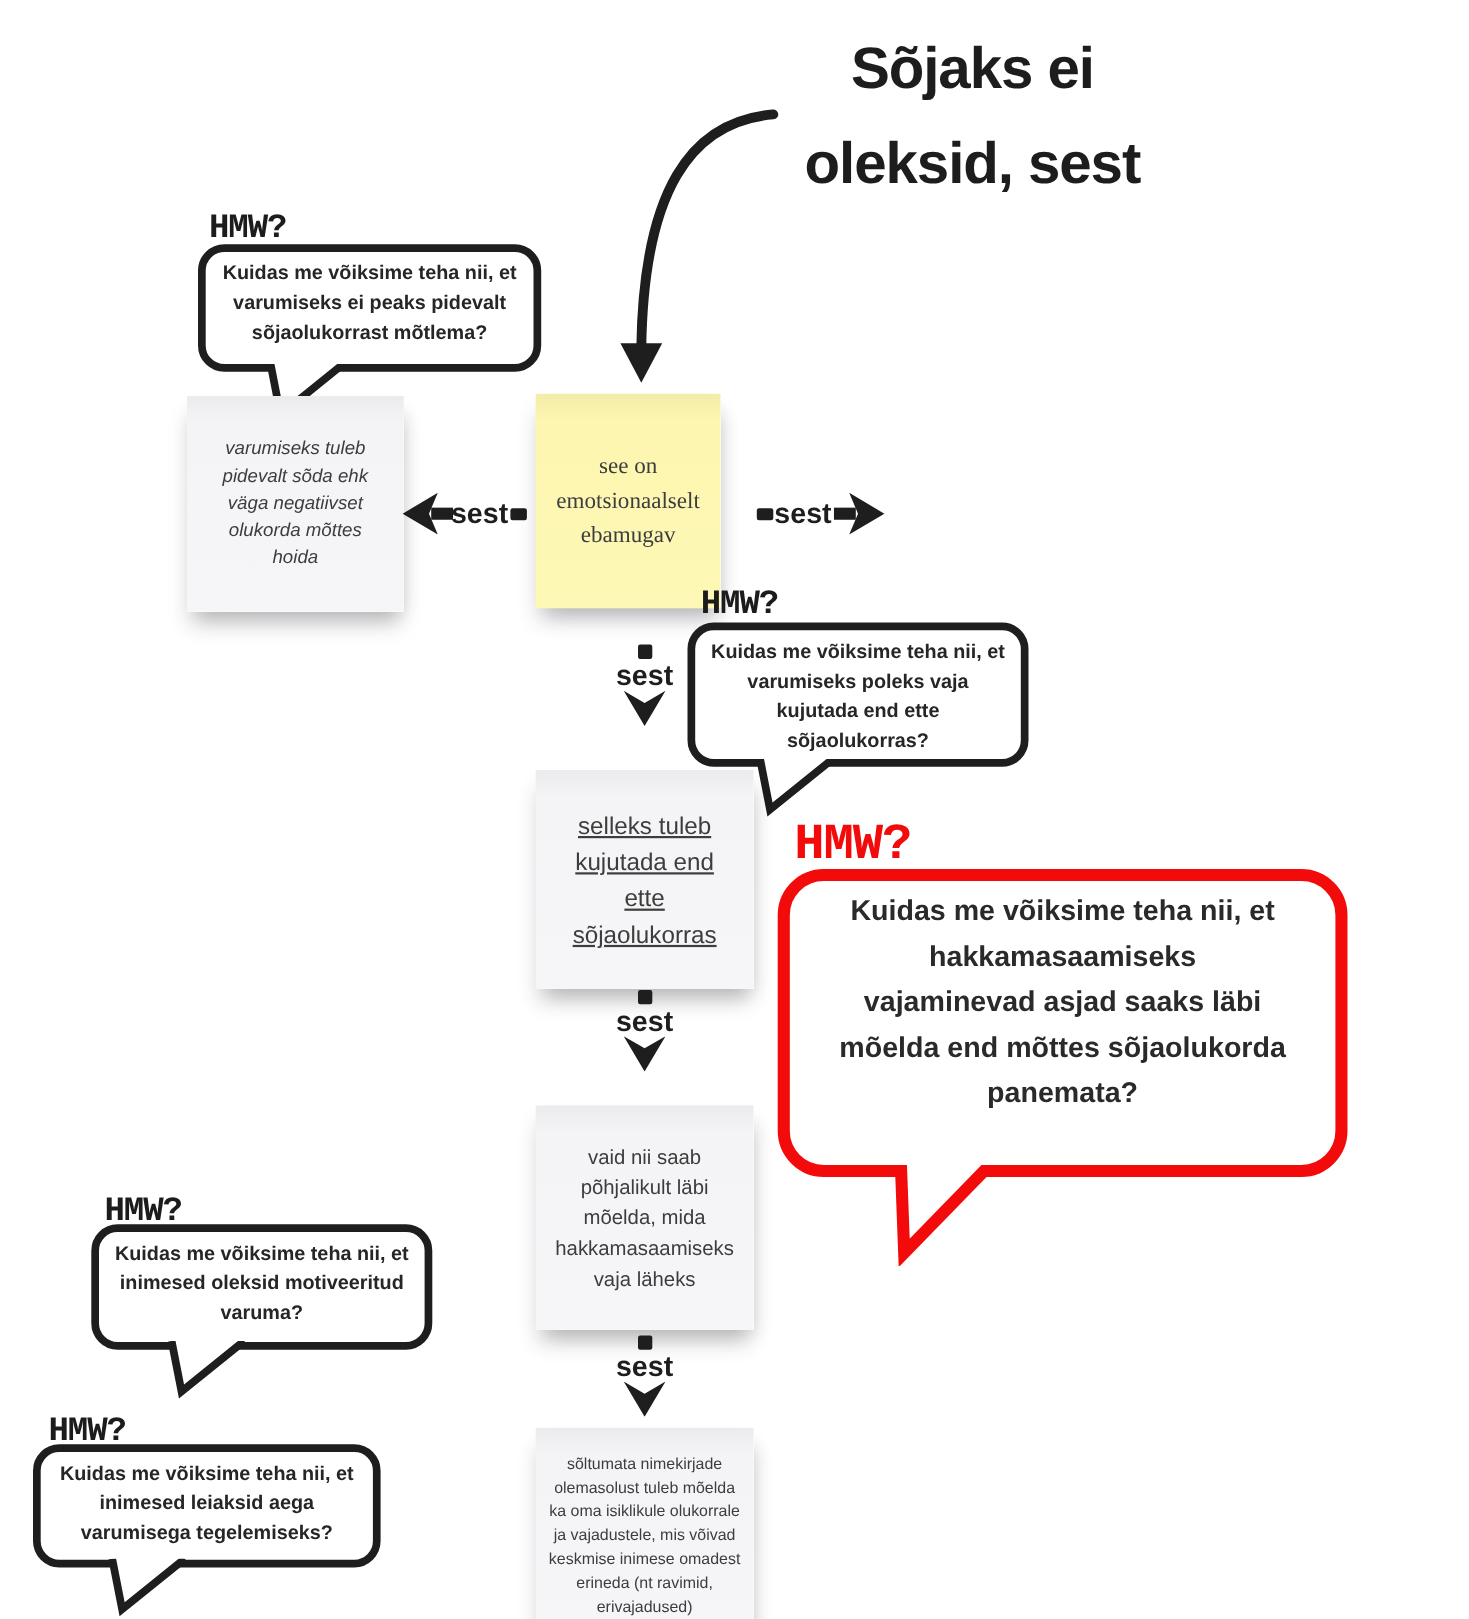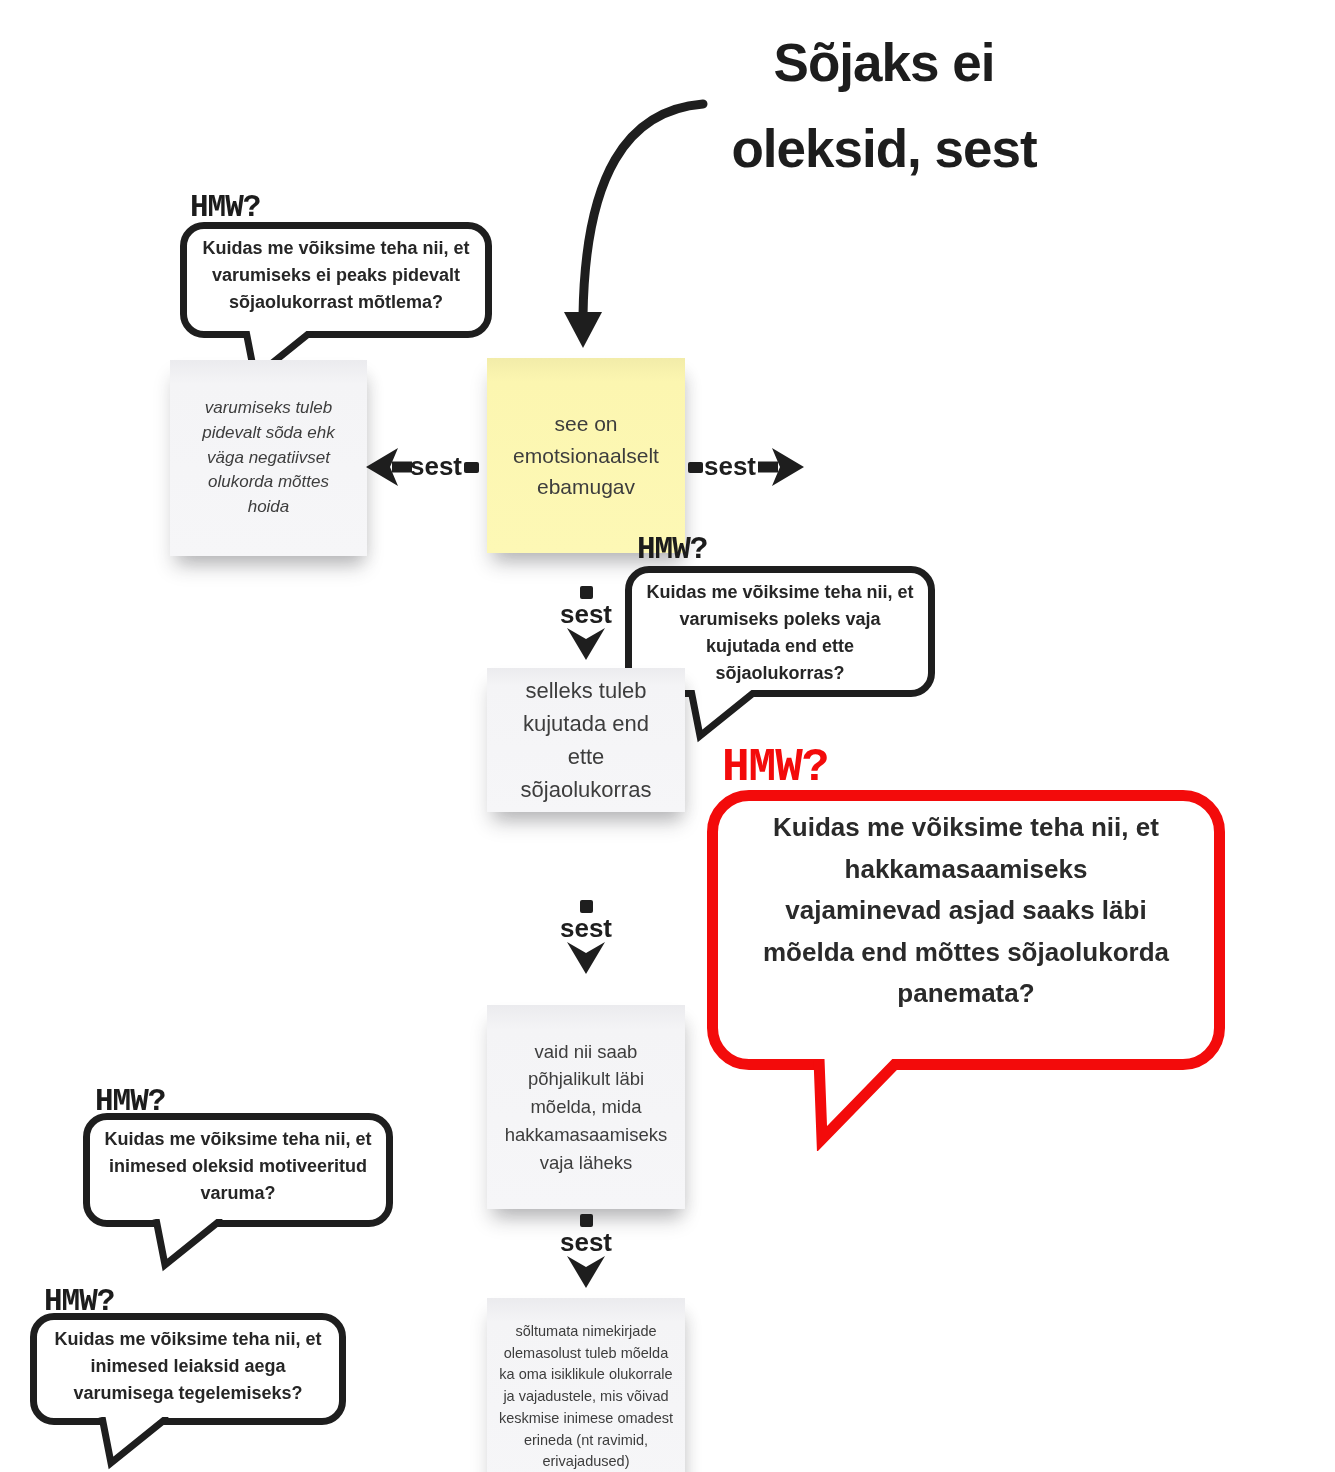--- a/index.html
+++ b/index.html
@@ -65,21 +65,21 @@
 olukorda mõttes
 hoida</div>
 
   <svg class="abs" style="left:366px;top:448px;" width="46" height="38" viewBox="0 0 46 38">
     <polygon points="0,19 32,0 24,19 32,38" fill="#1e1e1e"></polygon>
     <rect x="26" y="13.5" width="20" height="11" fill="#1e1e1e"></rect>
   </svg>
   <span class="sest-label" style="left:408px;top:453px;width:56px;">sest</span>
   <span class="dash" style="left:464px;top:462px;"></span>
 
-  <div class="note yellow pre" style="left:487px;top:358px;width:198px;height:195px;font-size:21px;line-height:1.5;">see on
+  <div class="note yellow pre" style="left:487px;top:358px;width:168px;height:195px;font-size:21px;line-height:1.5;font-family:Liberation Serif, serif;">see on
 emotsionaalselt
 ebamugav</div>
 
   <span class="dash" style="left:688px;top:462px;"></span>
   <span class="sest-label" style="left:702px;top:453px;width:56px;">sest</span>
   <svg class="abs" style="left:758px;top:448px;" width="46" height="38" viewBox="0 0 46 38">
     <polygon points="46,19 14,0 22,19 14,38" fill="#1e1e1e"></polygon>
     <rect x="0" y="13.5" width="20" height="11" fill="#1e1e1e"></rect>
   </svg>
 
@@ -96,21 +96,21 @@
   </svg>
 
   <div class="varrow" style="left:551px;top:586px;">
     <span class="vdash"></span>
     <span class="vlabel">sest</span>
     <svg width="38" height="32" viewBox="0 0 38 32">
       <polygon points="0,0 19,11 38,0 19,32" fill="#1e1e1e"></polygon>
     </svg>
   </div>
 
-  <div class="note gray pre" style="left:487px;top:668px;width:198px;height:144px;font-size:22px;line-height:1.5;">selleks tuleb
+  <div class="note gray pre" style="left:487px;top:700px;width:198px;height:199px;font-size:22px;line-height:1.5;text-decoration:underline;">selleks tuleb
 kujutada end
 ette
 sõjaolukorras</div>
 
   <div class="hmw red" style="left:722px;top:742px;">HMW?</div>
   <div class="bubble red" style="left:707px;top:790px;width:518px;height:280px;">
     <span class="pre">Kuidas me võiksime teha nii, et
 hakkamasaamiseks
 vajaminevad asjad saaks läbi
 mõelda end mõttes sõjaolukorda

